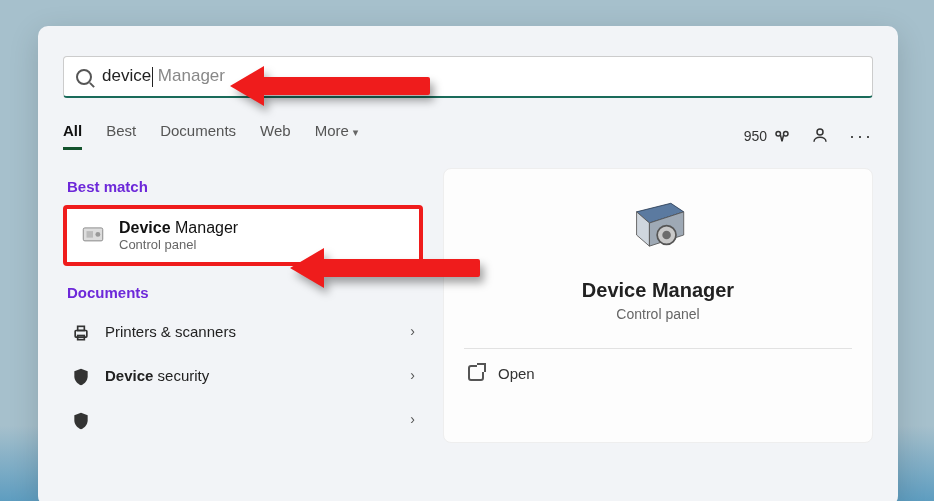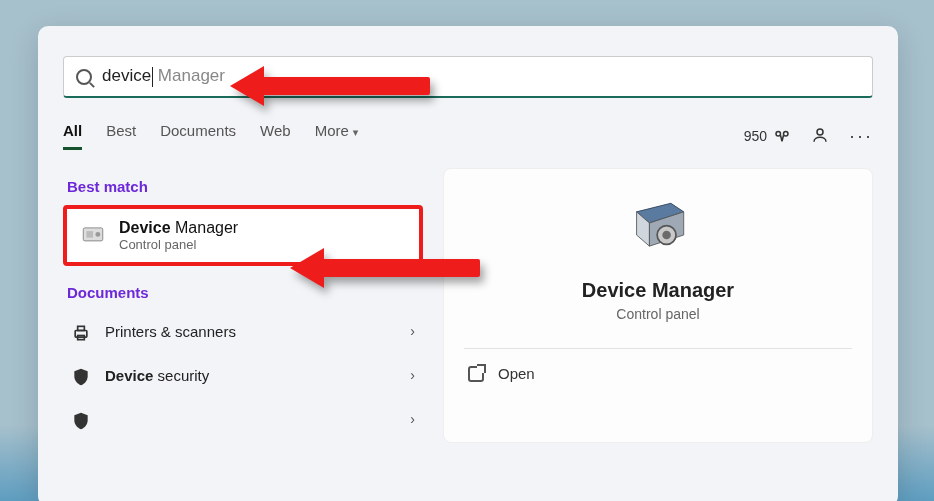--- a/index.html
+++ b/index.html
@@ -172,21 +172,20 @@
   }
   .divider {
     width: 100%;
     height: 1px;
     background: #e2e2e2;
     margin: 26px 0 16px 0;
   }
   .open-row {
     align-self: flex-start;
     display: flex;
-    align-items: center;
     gap: 14px;
     font-size: 15px;
     color: #333;
     cursor: pointer;
     padding-left: 4px;
   }
   .open-icon {
     width: 16px; height: 16px;
     border: 2px solid #555;
     border-radius: 3px;

